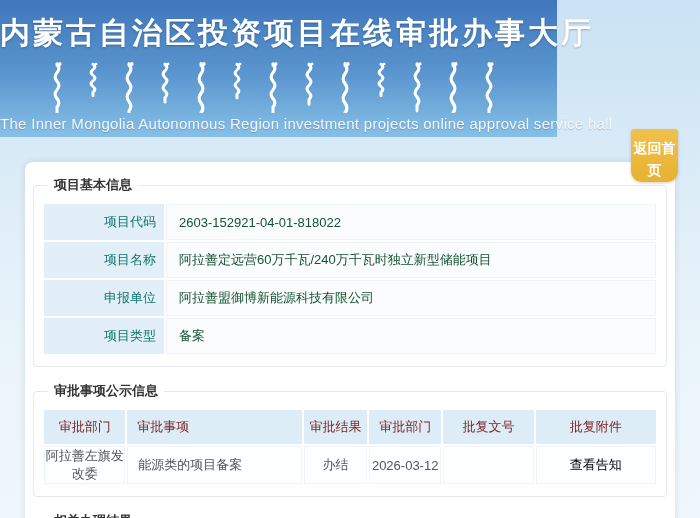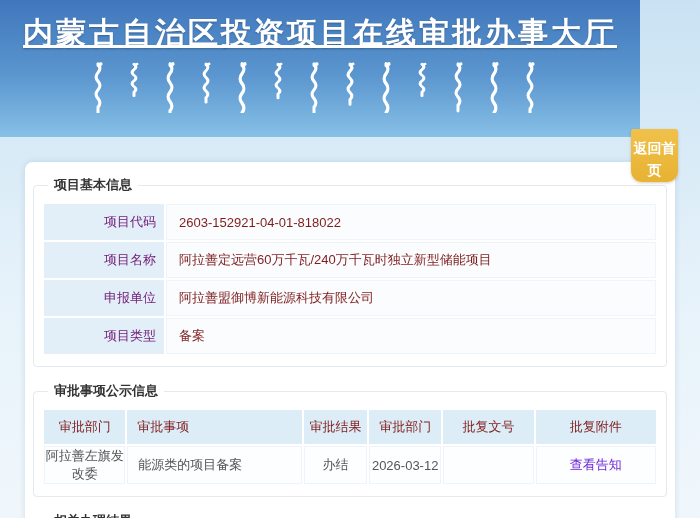--- a/index.html
+++ b/index.html
@@ -1,23 +1,23 @@
 <!DOCTYPE html>
 <html><head>
 <meta charset="utf-8">
 <style>
   * { margin:0; padding:0; box-sizing:border-box; }
   html,body { width:700px; height:518px; overflow:hidden;
     font-family:"Liberation Sans","DejaVu Sans",sans-serif; }
   body { position:relative; background:linear-gradient(180deg,#c9e2f3 0%,#e6f2fa 55%,#f0f7fc 100%); }
 
   
-  .banner { position:absolute; left:0; top:0; width:640px; height:137px;
+  .banner { position:absolute; left:0; top:0; width:557px; height:137px;
     background:linear-gradient(180deg,#4077bc 0%,#5b96cf 55%,#87c0e6 100%);
-    text-align:center; color:#fff; z-index:1;text-decoration:underline; }
+    text-align:center; color:#fff; z-index:1; }
   .banner-title { padding-top:13px; font-size:30px; font-weight:bold; letter-spacing:3px;
     text-shadow:0 1px 2px rgba(0,0,0,.25); white-space:nowrap; }
   .mongolian { margin:4px auto 0; display:block; }
   .banner-sub { margin-top:2px; font-size:15px; color:#f2f8fd; letter-spacing:.3px;
     text-shadow:0 1px 1px rgba(0,0,0,.18); white-space:nowrap; }
 
   
   .return-home { position:absolute; left:631px; top:129px; width:47px; height:53px;
     background:linear-gradient(180deg,#f0c14b,#e8b232); color:#fff; font-size:14px; font-weight:bold;
     text-align:center; line-height:1.55; padding-top:9px; border:none; cursor:pointer;
@@ -30,31 +30,31 @@
 
   fieldset { border:1px solid #e3e9ee; border-radius:4px; padding:8px 8px 10px; margin-top:4px; }
   fieldset + fieldset { margin-top:15px; }
   legend { font-size:13px; font-weight:bold; color:#333; padding:0 6px; margin-left:6px; }
 
   table { width:100%; border-collapse:separate; border-spacing:2px; }
   td,th { font-size:13px; color:#555; }
 
   
   .info-table td { height:36px; vertical-align:middle; }
-  .info-table .lbl { background:#e2eff8; text-align:right; padding-right:8px; width:120px; color:#701a75; }
-  .info-table .val { background:#fafcfe; text-align:left; padding-left:12px; color:#7f1d1d;
+  .info-table .lbl { background:#e2eff8; text-align:right; padding-right:8px; width:120px; color:#0f766e; }
+  .info-table .val { background:#fafcfe; text-align:left; padding-left:12px; color:#14532d;
     border:1px solid #eef4f8; }
 
   
   .grid-table th { background:#dcedf7; font-weight:normal; height:34px; color:#7f1d1d; }
   .grid-table td { background:#fdfeff; height:36px; text-align:center; border:1px solid #eef4f9; }
   .grid-table th.c, .grid-table td.c { text-align:center; }
   .grid-table th.l, .grid-table td.l { text-align:left; padding-left:10px; }
   .related .grid-table th { height:38px; }
-  .link-plain { color:#6d28d9; text-decoration:none; cursor:pointer; }
+  .link-plain { color:#000000; text-decoration:none; cursor:pointer; }
 </style>
 </head>
 <body>
 
 <div class="banner">
   <div class="banner-title">内蒙古自治区投资项目在线审批办事大厅</div>
 
   <svg class="mongolian" width="500" height="55" viewBox="0 0 500 55" aria-hidden="true">
     <defs>
       <path id="mg" d="M0,1 l3,-1 M0,0 c2.5,2.5 2.5,5 0,7.5 c-2.5,2.5 -2.5,5 0,7.5 c2.5,2.5 2.5,5 0,7.5 c-2.5,2.5 -2.5,5 0,7.5 c2.5,2.5 2.5,5 0,7.5 l0,5" fill="none" stroke="#ffffff" stroke-width="3" stroke-linecap="round"></path>
@@ -67,20 +67,21 @@
     <use href="#mg" transform="translate(208,6) scale(1,0.8)"></use>
     <use href="#mg" transform="translate(244,6) scale(1,1.15)"></use>
     <use href="#mg" transform="translate(280,6) scale(1,0.95)"></use>
     <use href="#mg" transform="translate(316,6) scale(1,1.3)"></use>
     <use href="#mg" transform="translate(352,6) scale(1,0.75)"></use>
     <use href="#mg" transform="translate(388,6) scale(1,1.1)"></use>
     <use href="#mg" transform="translate(424,6) scale(1,1.3)"></use>
     <use href="#mg" transform="translate(460,6) scale(1,1.2)"></use>
   </svg>
 
+  <div class="banner-sub">The Inner Mongolia Autonomous Region investment projects online approval service hall</div>
 </div>
 
 <button class="return-home">返回首页</button>
 
 <div class="card">
 
   <fieldset>
     <legend>项目基本信息</legend>
     <table class="info-table">
       <tbody>

